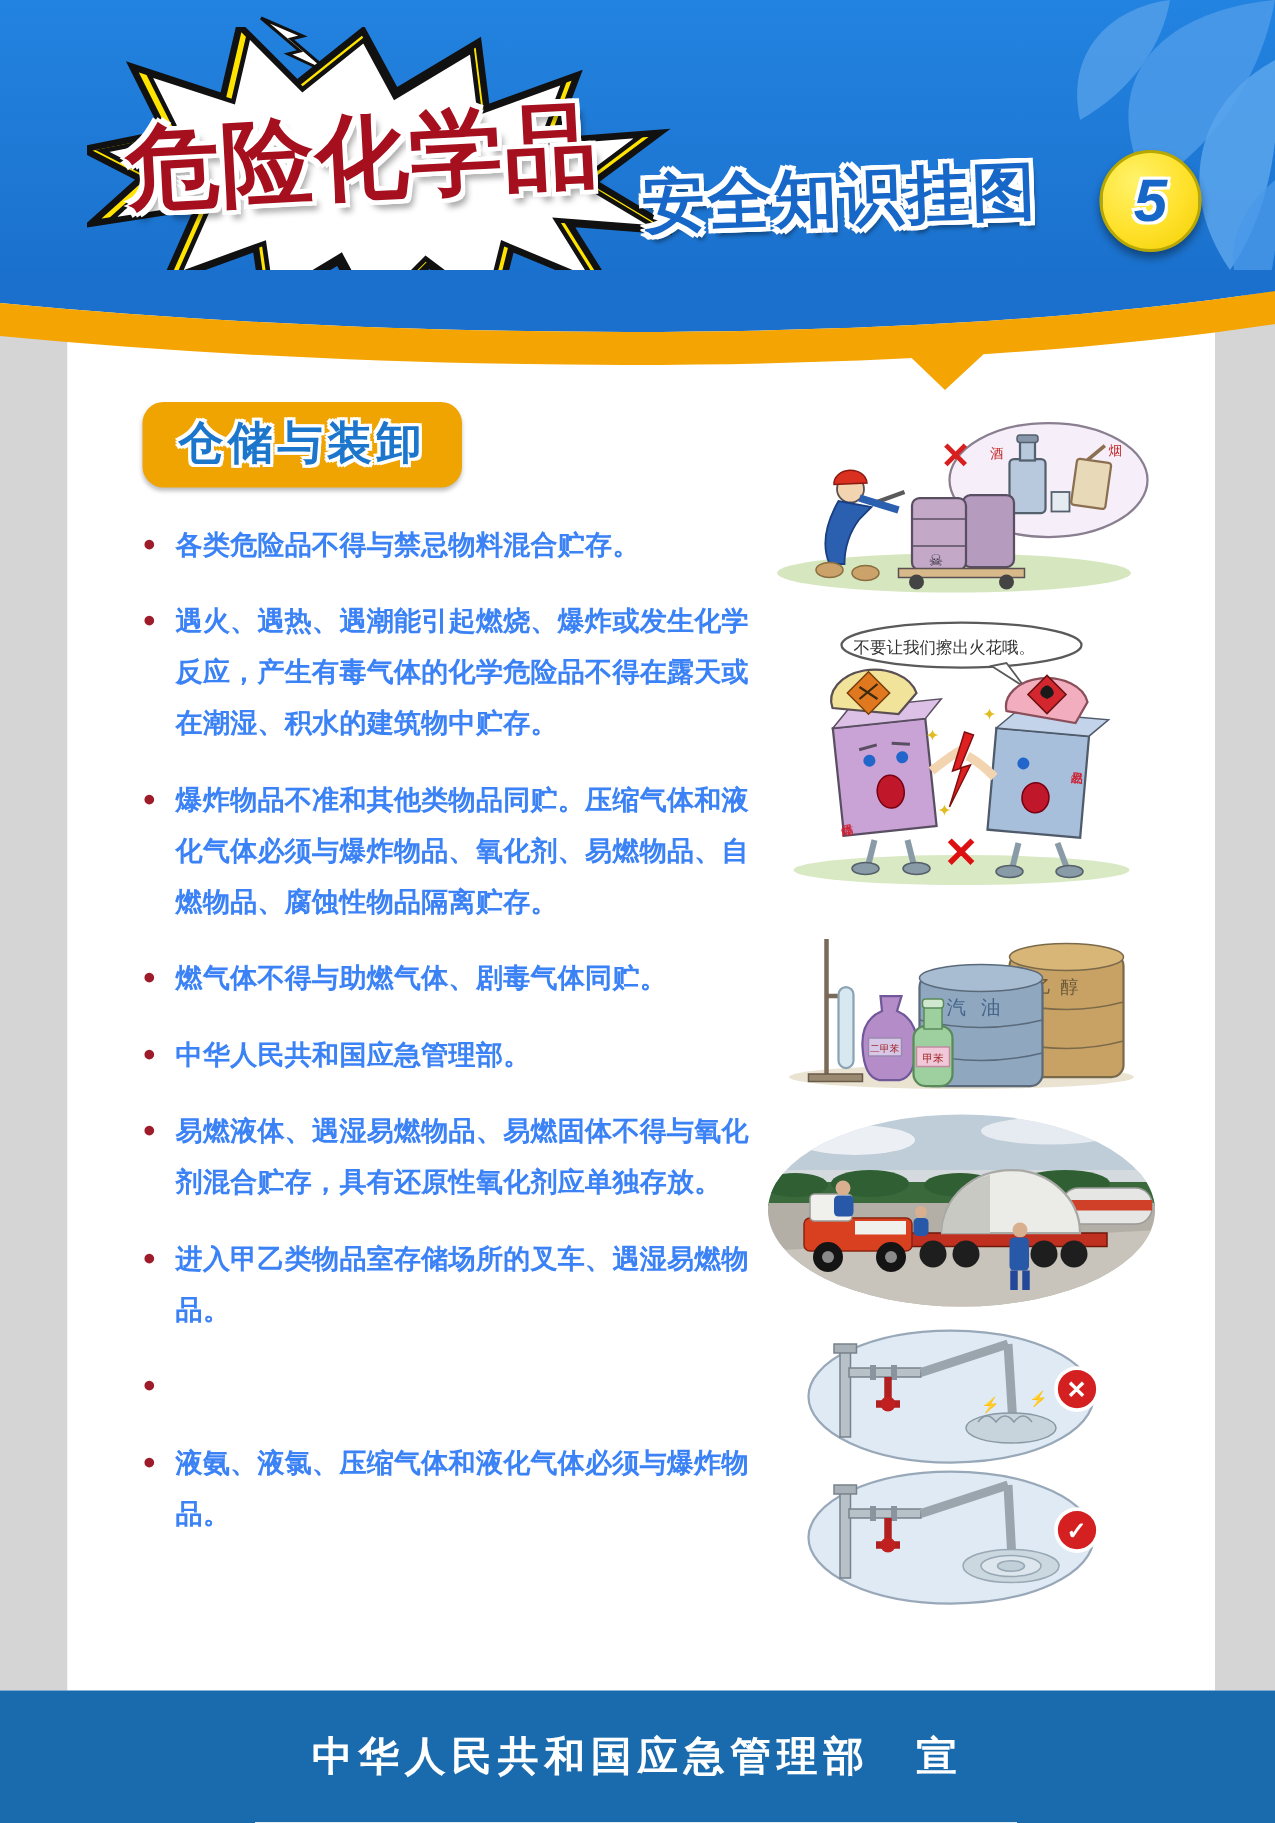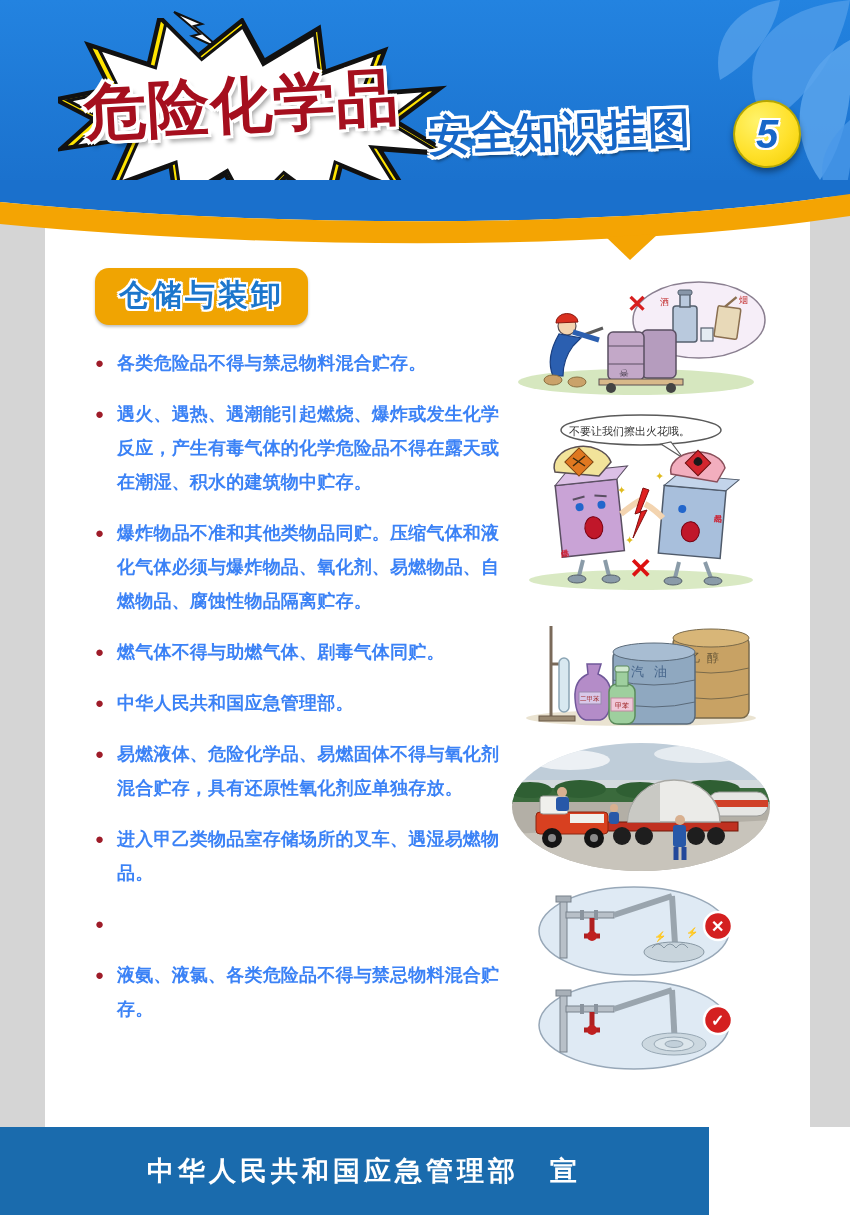--- a/index.html
+++ b/index.html
@@ -46,22 +46,22 @@
   .rules li{display:flex;gap:13px;margin-bottom:17px;}
   .rules .dot{flex:0 0 auto;color:#9e1c29;font-size:15px;line-height:34px;}
   .rules .txt{color:#3b82f6;font-size:18px;font-weight:600;line-height:34px;letter-spacing:.2px;}
 
   
   .figures{position:absolute;top:66px;left:458px;width:276px;display:flex;flex-direction:column;
     gap:14px;align-items:center;}
   .fig{flex:0 0 auto;}
 
   
-  .footer{position:absolute;top:1127px;left:0;width:690px;height:88px;background:#1a6bad;z-index:2;
-    display:flex;align-items:center;justify-content:center;padding-left:19px;}
+  .footer{position:absolute;top:1127px;left:0;width:850px;height:88px;background:#1a6bad;z-index:2;
+    display:flex;align-items:center;justify-content:center;}
   .footer span{color:#ffffff;font-size:27px;font-weight:bold;letter-spacing:4px;}
 </style>
 </head>
 <body>
 
 <div class="page">
 
   <div class="header">
     <svg class="leaves" viewBox="0 0 270 210">
       <path d="M270,0 C190,8 150,55 185,125 C235,95 262,45 270,0 Z" fill="#4a99e8" opacity=".9"></path>
@@ -116,32 +116,32 @@
       <li>
           <span class="dot">●</span>
           <span class="txt">燃气体不得与助燃气体、剧毒气体同贮。</span>
         </li>
       <li>
           <span class="dot">●</span>
           <span class="txt">中华人民共和国应急管理部。</span>
         </li>
       <li>
           <span class="dot">●</span>
-          <span class="txt">易燃液体、危险化学品、易燃固体不得与氧化剂混合贮存，具有还原性氧化剂应单独存放。</span>
+          <span class="txt">易燃液体、遇湿易燃物品、易燃固体不得与氧化剂混合贮存，具有还原性氧化剂应单独存放。</span>
         </li>
       <li>
           <span class="dot">●</span>
           <span class="txt">进入甲乙类物品室存储场所的叉车、遇湿易燃物品。</span>
         </li>
       <li>
           <span class="dot">●</span>
         </li>
       <li>
           <span class="dot">●</span>
-          <span class="txt">液氨、液氯、各类危险品不得与禁忌物料混合贮存。</span>
+          <span class="txt">液氨、液氯、压缩气体和液化气体必须与爆炸物品。</span>
         </li>
     </ul>
 
     <div class="figures">
 
       <svg class="fig" width="260" height="120" viewBox="0 0 260 120">
         <ellipse cx="125" cy="106" rx="118" ry="13" fill="#cfe3b4" opacity=".85"></ellipse>
         <ellipse cx="188" cy="44" rx="66" ry="38" fill="#f6eef8" stroke="#8a7f90" stroke-width="1.5"></ellipse>
         <text x="116" y="36" font-size="24" font-weight="bold" fill="#d81f1f">✕</text>
         <rect x="162" y="30" width="24" height="36" rx="3" fill="#b9c9dd" stroke="#55606e" stroke-width="1.5"></rect>

